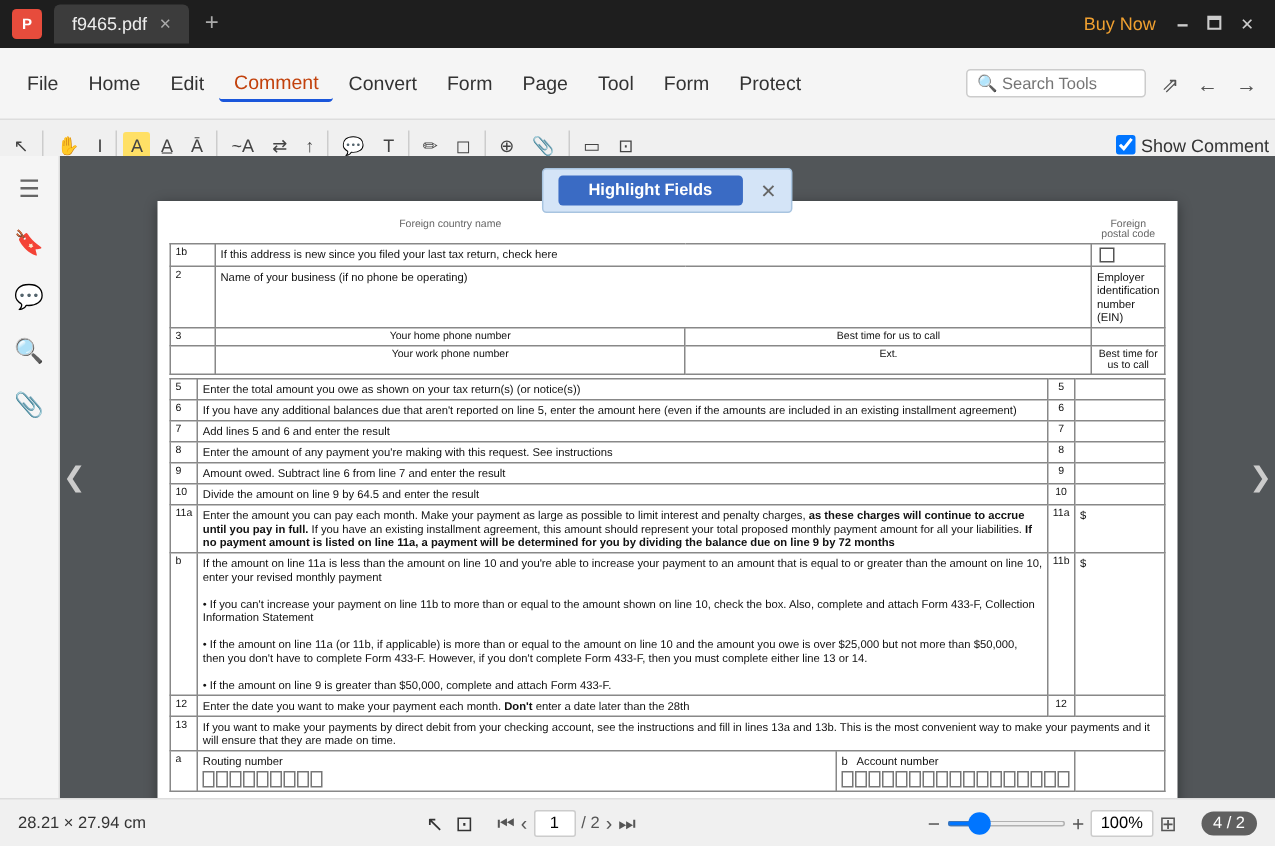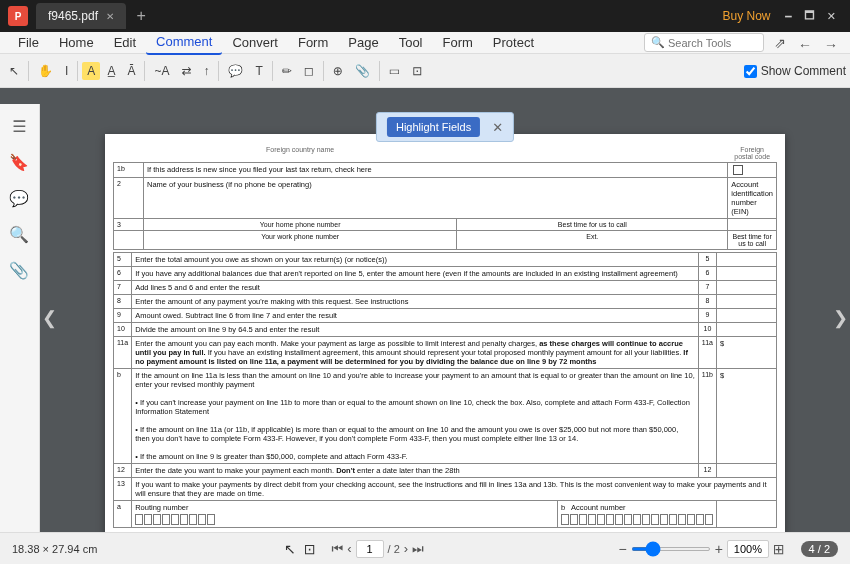--- a/index.html
+++ b/index.html
@@ -6,47 +6,47 @@
     body { font-family: Arial, sans-serif; font-size: 12px; background: #525659; width: 850px; height: 564px; overflow: hidden; }
 
     
     #title-bar {
       display: flex; align-items: center; background: #1e1e1e; height: 32px; padding: 0 8px;
       color: #ccc; font-size: 12px; user-select: none;
     }
 
     
     #menu-bar {
-      display: flex; align-items: center; background: #f5f5f5; height: 22px; padding: 0 8px;
+      display: flex; align-items: center; background: #f5f5f5; height: 48px; padding: 0 8px;
       border-bottom: 1px solid #ddd;
     }
     #menu-bar .menu-item {
       padding: 4px 10px; color: #333; font-size: 13px; cursor: pointer; border-radius: 3px;
     }
-    #menu-bar .menu-item.active { color: #1d4ed8; border-bottom: 2px solid #1a56db; }
+    #menu-bar .menu-item.active { color: #c2410c; border-bottom: 2px solid #1a56db; }
     #menu-bar .search-box {
       margin-left: auto; display: flex; align-items: center; background: #fff;
       border: 1px solid #ccc; border-radius: 3px; padding: 2px 6px; width: 120px;
     }
     #menu-bar .search-box input {
       border: none; outline: none; font-size: 11px; color: #333; width: 100%;
     }
 
     
     #toolbar {
       display: flex; align-items: center; background: #f0f0f0; height: 34px; padding: 0 4px;
       border-bottom: 1px solid #ddd; gap: 2px; overflow: hidden;
     }
     #toolbar .tb-btn {
       padding: 2px 5px; color: #444; font-size: 12px; cursor: pointer; border-radius: 2px;
       display: flex; align-items: center;
     }
     #toolbar .tb-separator { width: 1px; height: 20px; background: #ccc; margin: 0 2px; }
     #toolbar .show-comment-area {
-      margin-left: auto; display: flex; align-items: flex-end; gap: 4px; font-size: 12px; color: #333;
+      margin-left: auto; display: flex; align-items: flex-start; gap: 4px; font-size: 12px; color: #333;
     }
     #toolbar .show-comment-area input[type=checkbox] { margin: 0; }
 
     
     #left-panel {
       position: absolute; left: 0; top: 104px; width: 40px; height: calc(564px - 104px - 32px);
       background: #f5f5f5; border-right: 1px solid #ddd;
       display: flex; flex-direction: column; align-items: center; padding-top: 8px; gap: 8px;
     }
     #left-panel .panel-icon {
@@ -62,22 +62,22 @@
     }
 
     
     #xfa-bar {
       position: absolute; top: 8px; left: 50%; transform: translateX(-50%);
       display: flex; align-items: center; background: #d4e4f7; border: 1px solid #a8c4e0;
       border-radius: 3px; padding: 4px 10px; font-size: 11px; color: #333; z-index: 10;
       white-space: nowrap; gap: 8px;
     }
     #xfa-bar .highlight-btn {
-      background: #3a6bc4; color: #fff; border: none; border-radius: 3px; padding: 4px 9px;
-      font-size: 11px; cursor: pointer; font-weight: normal;
+      background: #3a6bc4; color: #fff; border: none; border-radius: 3px; padding: 4px 20px;
+      font-size: 11px; cursor: pointer; font-weight: bold;
     }
     #xfa-bar .close-xfa { color: #666; cursor: pointer; font-size: 13px; margin-left: 4px; }
 
     
     #page-container {
       background: #fff; width: 680px; min-height: 480px; position: relative;
       margin-top: 22px; box-shadow: 0 2px 8px rgba(0,0,0,0.4);
       font-size: 8.5px; color: #111; overflow: hidden;
     }
 
@@ -210,21 +210,21 @@
           <td style="border:none;font-size:7px;color:#666;text-align:center;">Foreign postal code</td>
         </tr>
         <tr>
           <td style="width:20px;font-size:7px;"><span>1b</span></td>
           <td colspan="2">If this address is new since you filed your last tax return, check here</td>
           <td style="width:12px;"><div class="small-box"></div></td>
         </tr>
         <tr>
           <td style="font-size:7px;">2</td>
           <td colspan="2">Name of your business (if no phone be operating)</td>
-          <td>Account identification number (EIN)</td>
+          <td>Employer identification number (EIN)</td>
         </tr>
         <tr>
           <td style="font-size:7px;">3</td>
           <td style="text-align:center;font-size:7px;">Your home phone number</td>
           <td style="text-align:center;font-size:7px;">Best time for us to call</td>
           <td></td>
         </tr>
         <tr>
           <td></td>
           <td style="font-size:7px;text-align:center;">Your work phone number</td>
@@ -347,21 +347,21 @@
           <td></td>
         </tr>
       </tbody>
         </table>
 
     </div>
   </div>
 </div>
 
 <div id="status-bar">
-  <span class="page-size">18.38 × 27.94 cm</span>
+  <span class="page-size">28.21 × 27.94 cm</span>
 
   <span style="font-size:14px;cursor:pointer;">↖</span>
   <span style="font-size:14px;cursor:pointer;">⊡</span>
 
   <div style="display:flex;align-items:center;gap:4px;margin:0 8px;">
     <span style="color:#555;cursor:pointer;font-size:13px;">⏮</span>
     <span style="color:#555;cursor:pointer;font-size:13px;">‹</span>
     <input value="1" style="width: 28px; text-align: center; border: 1px solid rgb(204, 204, 204); border-radius: 2px; font-size: 11px; height: 18px;">
     <span style="color:#555;font-size:11px;">/ 2</span>
     <span style="color:#555;cursor:pointer;font-size:13px;">›</span>

